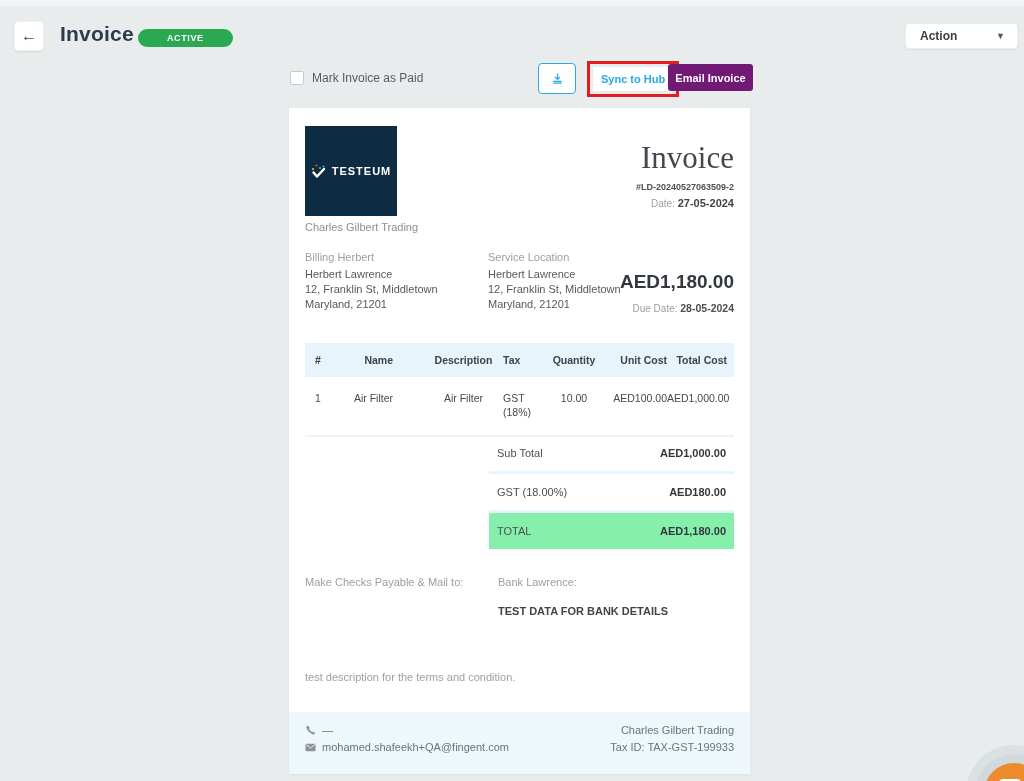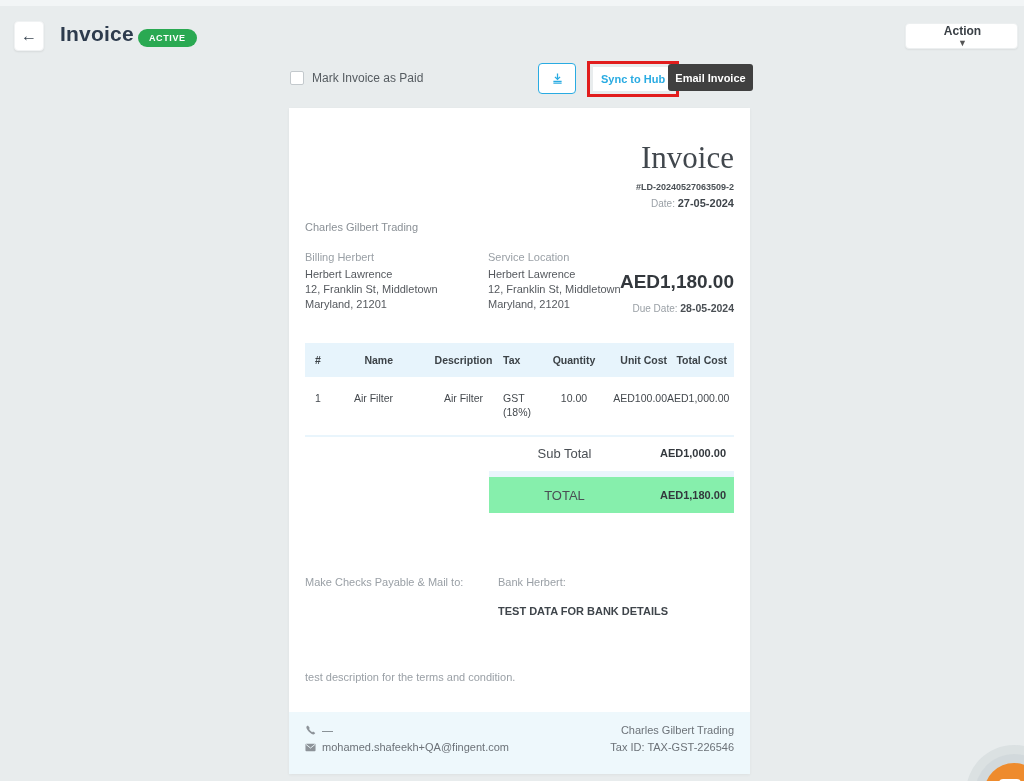--- a/index.html
+++ b/index.html
@@ -21,28 +21,28 @@
     display:flex; align-items:center; justify-content:center;
     font-size:16px; color:#3a4652; cursor:pointer;
   }
   .page-title {
     position:absolute; left:60px; top:22px;
     font-size:21px; font-weight:bold; color:#2d3b4d; letter-spacing:.2px;
   }
   .status-badge {
     position:absolute; left:138px; top:29px;
     background:#2aa952; color:#fff; font-size:9px; font-weight:bold;
-    letter-spacing:.6px; padding:4px 11px; border-radius:10px;
+    letter-spacing:.6px; padding:4px 29px; border-radius:10px;
   }
   .action-btn {
     position:absolute; right:6px; top:23px; width:113px; height:26px;
     background:#fff; border:1px solid #eceff0; border-radius:4px;
     box-shadow:0 1px 2px rgba(0,0,0,.06);
     display:flex; align-items:center; justify-content:space-between;
-    padding:0 12px 0 14px; font-size:12px; font-weight:bold; color:#3a4046; cursor:pointer;flex-direction:column;
+    padding:0 12px 0 14px; font-size:12px; font-weight:bold; color:#3a4046; cursor:pointer;
   }
   .action-btn .caret { font-size:9px; color:#555; }
 
   
   .checkbox {
     position:absolute; left:290px; top:71px; width:14px; height:14px;
     background:#fff; border:1px solid #c3c9cd; border-radius:2px; cursor:pointer;
   }
   .checkbox-label { position:absolute; left:312px; top:71px; font-size:12px; color:#565c61; }
   .download-btn {
@@ -53,21 +53,21 @@
   .sync-highlight {
     position:absolute; left:587px; top:61px; padding:3px;
     border:3px solid #e11d1d;
   }
   .sync-btn {
     background:#fff; border:none; color:#29abe2; font-size:11px; font-weight:bold;
     padding:6px 8px; cursor:pointer; font-family:"Liberation Sans", sans-serif;
   }
   .email-btn {
     position:absolute; left:668px; top:64px; width:85px; height:27px;
-    background:#404040; border:none; border-radius:3px; color:#fff;
+    background:#701a75; border:none; border-radius:3px; color:#fff;
     font-size:11px; font-weight:bold; cursor:pointer; font-family:"Liberation Sans", sans-serif;
   }
 
   
   .card {
     position:absolute; left:289px; top:108px; width:461px; height:666px;
     background:#fff; box-shadow:0 1px 3px rgba(0,0,0,.05);
   }
   .logo-box {
     position:absolute; left:16px; top:18px; width:92px; height:90px;
@@ -110,21 +110,21 @@
   .c4 { text-align:center; }
   .c5 { text-align:right; }
   .c6 { text-align:right; padding-right:7px; }
   .row-sep { height:2px; background:#e9f5fc; width:429px; }
 
   
   .totals { position:absolute; right:16px; top:327px; width:245px; }
   .totals-row { display:flex; align-items:center; justify-content:flex-end; height:36px; }
   .totals-sep { height:3px; background:#e9f5fc; }
   .totals-row.total-bg { background:#86efac; }
-  .totals-label { width:135px; text-align:center; font-size:13px; color:#4a4f54; }
+  .totals-label { width:135px; text-align:left; font-size:11px; color:#4a4f54; }
   .totals-value { width:102px; text-align:right; font-size:11px; font-weight:bold; color:#33383d; padding-right:8px; }
 
   
   .checks-label { position:absolute; left:16px; top:468px; font-size:11px; color:#9aa0a6; }
   .checks-value { position:absolute; left:16px; top:497px; width:172px; font-size:11px; font-weight:bold; color:#3f454b; line-height:16px; }
   .bank-label { position:absolute; left:209px; top:468px; font-size:11px; color:#9aa0a6; }
   .bank-value { position:absolute; left:209px; top:497px; font-size:11px; font-weight:bold; color:#3f454b; }
   .terms { position:absolute; left:16px; top:563px; font-size:11px; color:#9aa0a6; }
 
   
@@ -180,20 +180,30 @@
 </div>
 
 <div class="sync-highlight">
   <button class="sync-btn">Sync to Hub</button>
 </div>
 
 <button class="email-btn">Email Invoice</button>
 
 <div class="card">
 
+  <div class="logo-box">
+    <svg width="16" height="15" viewBox="0 0 16 15">
+      <circle cx="5.5" cy="1.5" r="1.1" fill="#e74c3c"></circle>
+      <circle cx="2" cy="5" r="1.1" fill="#f1c40f"></circle>
+      <circle cx="9" cy="4" r="1.1" fill="#2ecc71"></circle>
+      <circle cx="12.5" cy="2.5" r="1.1" fill="#3498db"></circle>
+      <path d="M2.5 8.5 L6 12.5 L13 5" stroke="#ffffff" stroke-width="2.4" fill="none" stroke-linecap="round" stroke-linejoin="round"></path>
+    </svg>
+    <span class="logo-text">TESTEUM</span>
+  </div>
   <div class="company-under-logo">Charles Gilbert Trading</div>
 
   <div class="doc-title">Invoice</div>
   <div class="inv-number">#LD-20240527063509-2</div>
   <div class="date-line">
     <span>Date:</span>
     <b>27-05-2024</b>
   </div>
 
   <div class="billing-block">
@@ -237,29 +247,33 @@
     </div>
     <div class="row-sep"></div>
   </div>
 
   <div class="totals">
     <div class="totals-row">
       <div class="totals-label">Sub Total</div>
       <div class="totals-value">AED1,000.00</div>
     </div>
     <div class="totals-sep"></div>
+    <div class="totals-row">
+      <div class="totals-label">GST (18.00%)</div>
+      <div class="totals-value">AED180.00</div>
+    </div>
     <div class="totals-sep"></div>
     <div class="totals-row total-bg">
       <div class="totals-label">TOTAL</div>
       <div class="totals-value">AED1,180.00</div>
     </div>
   </div>
 
   <div class="checks-label">Make Checks Payable &amp; Mail to:</div>
-  <div class="bank-label">Bank Herbert:</div>
+  <div class="bank-label">Bank Lawrence:</div>
   <div class="bank-value">TEST DATA FOR BANK DETAILS</div>
 
   <div class="terms">test description for the terms and condition.</div>
 
   <div class="card-footer">
     <div class="cf-left">
       <div class="cf-item">
         <svg class="icon-12" viewBox="0 0 12 12">
           <path d="M2.4 0.8 C1.6 1.6 1.2 2.6 1.8 3.8 C2.8 5.9 4.8 8.4 7.4 9.8 C8.6 10.4 9.8 10.4 10.6 9.6 L11.2 8.8 L8.8 7 L7.8 7.8 C6.4 7 5.2 5.8 4.4 4.4 L5.2 3.4 L3.4 0.9 Z" fill="#8d9399"></path>
         </svg>
@@ -268,21 +282,21 @@
       <div class="cf-item">
         <svg class="icon-12" viewBox="0 0 12 12">
           <rect x="0.5" y="2" width="11" height="8" rx="1" fill="#8d9399"></rect>
           <path d="M1 2.6 L6 6.6 L11 2.6" stroke="#eef8fc" stroke-width="1" fill="none"></path>
         </svg>
         <span>mohamed.shafeekh+QA@fingent.com</span>
       </div>
     </div>
     <div class="cf-right">
       <div class="cf-item">Charles Gilbert Trading</div>
-      <div class="cf-item">Tax ID: TAX-GST-226546</div>
+      <div class="cf-item">Tax ID: TAX-GST-199933</div>
     </div>
   </div>
 </div>
 
 <div class="chat-halo">
   <div class="chat-btn">
     <div class="chat-bubble"></div>
   </div>
 </div>
 

